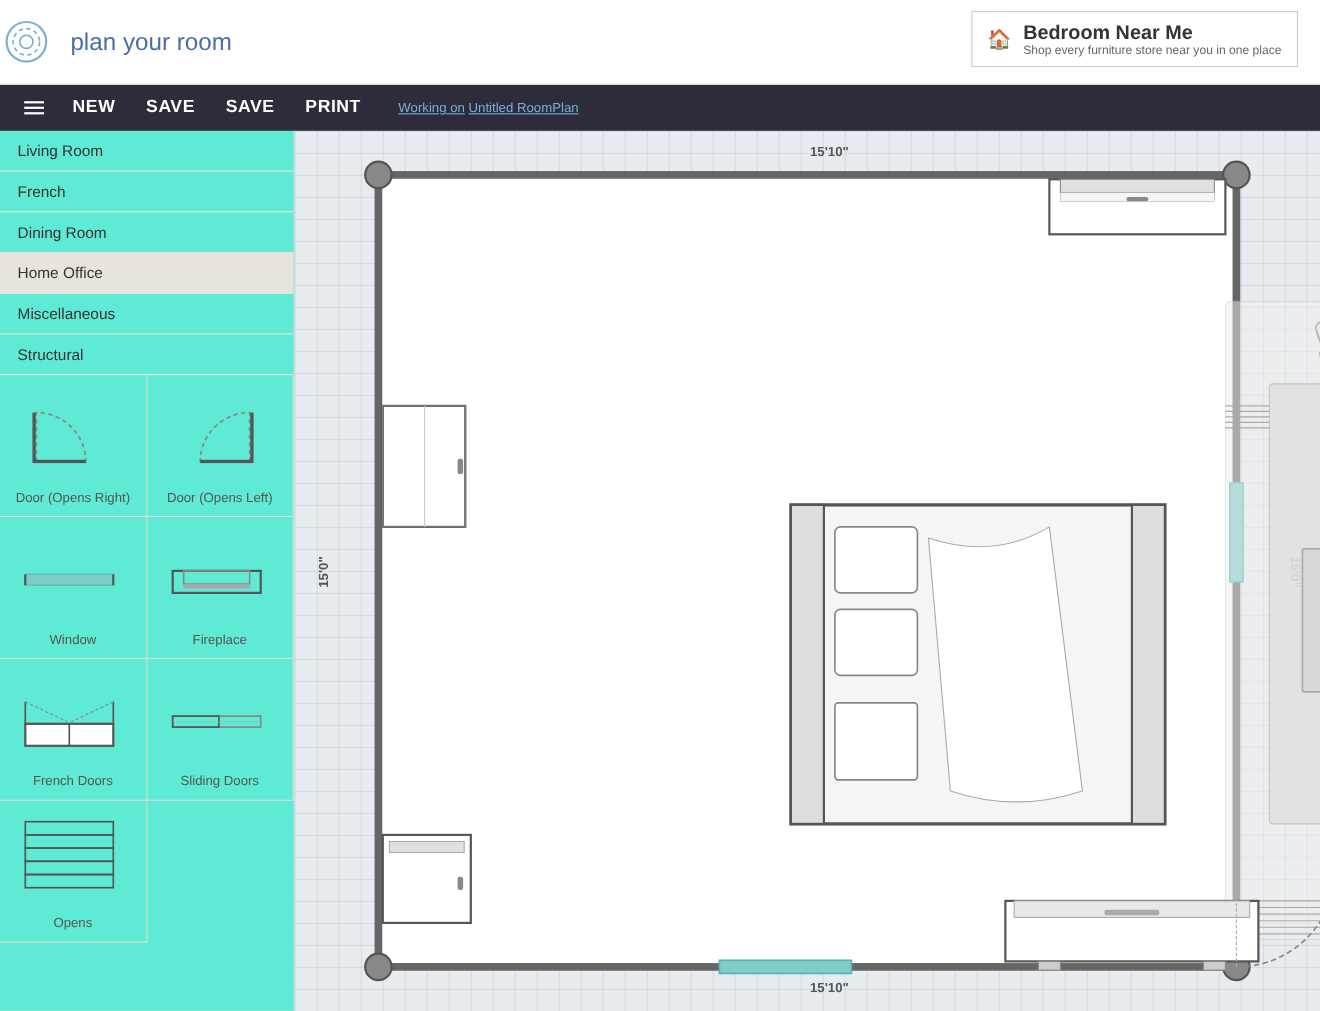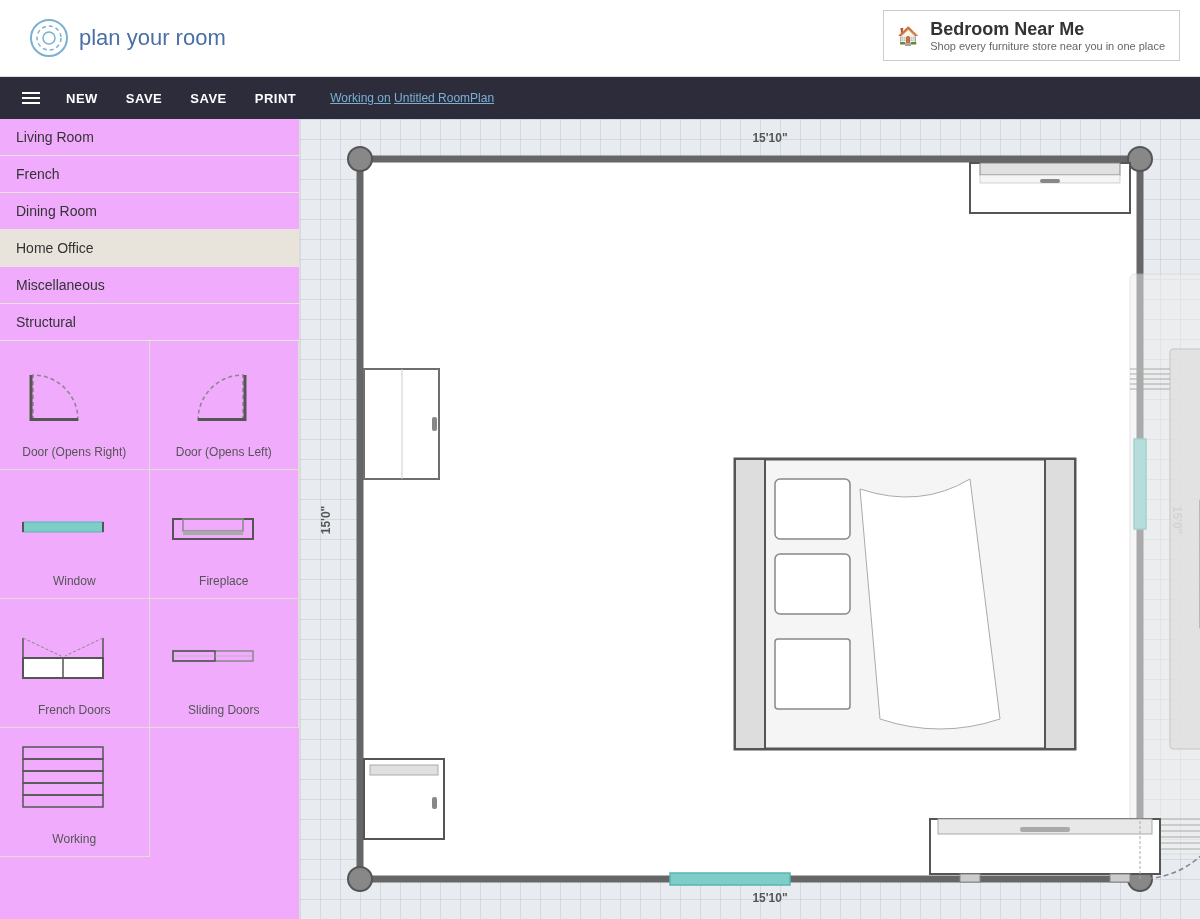--- a/index.html
+++ b/index.html
@@ -10,22 +10,22 @@
       display: flex;
       align-items: center;
       height: 77px;
       background: #fff;
       border-bottom: 1px solid #ddd;
       position: relative;
     }
     #logo-area {
       display: flex;
       align-items: center;
-      padding: 0 29px;
-      gap: 10px;
+      padding: 0 4px;
+      gap: 20px;
     }
     #logo-icon {
       width: 40px; height: 40px;
     }
     #logo-text {
       font-size: 22px;
       color: #4a6fa5;
       font-weight: 300;
     }
     #furnish-banner {
@@ -60,21 +60,21 @@
       padding: 0 12px;
       background: none;
       border: none;
       display: flex;
       flex-direction: column;
       gap: 3px;
     }
     .hamburger-line { width: 18px; height: 2px; background: #fff; display: block; }
     .toolbar-btn {
       color: #fff;
-      font-size: 13px;
+      font-size: 16px;
       font-weight: bold;
       background: none;
       border: none;
       cursor: pointer;
       padding: 0 14px;
       height: 42px;
       letter-spacing: 0.5px;
     }
     #working-label {
       color: #aaa;
@@ -88,22 +88,22 @@
     }
 
     
     #main {
       display: flex;
       height: calc(919px - 77px - 42px);
     }
 
     
     #sidebar {
-      width: 300px;
-      background: #f0abfc;
+      width: 268px;
+      background: #5eead4;
       border-right: 1px solid #ddd;
       overflow-y: auto;
       flex-shrink: 0;
     }
     .category-item {
       padding: 10px 16px;
       font-size: 14px;
       color: #333;
       cursor: pointer;
       border-bottom: 1px solid #e8e5df;
@@ -312,21 +312,21 @@
       <div class="furniture-item">
         <div class="furniture-preview">
           <svg width="100" height="95" viewBox="0 0 100 95">
             <rect x="10" y="10" width="80" height="12" fill="none" stroke="#555" stroke-width="1.5"></rect>
             <rect x="10" y="22" width="80" height="12" fill="none" stroke="#555" stroke-width="1.5"></rect>
             <rect x="10" y="34" width="80" height="12" fill="none" stroke="#555" stroke-width="1.5"></rect>
             <rect x="10" y="46" width="80" height="12" fill="none" stroke="#555" stroke-width="1.5"></rect>
             <rect x="10" y="58" width="80" height="12" fill="none" stroke="#555" stroke-width="1.5"></rect>
           </svg>
         </div>
-        <div class="furniture-label">Working</div>
+        <div class="furniture-label">Opens</div>
       </div>
 
     </div>
   </div>
 
   <div id="canvas-area">
 
     <div class="dim-label dim-top" style="top:12px; left:calc(50% + 20px);">15'10"</div>
     <div class="dim-label dim-bottom" style="bottom:14px; left:calc(50% + 20px);">15'10"</div>
     <div class="dim-label dim-left" style="left:12px; top:calc(50% - 6px); transform:rotate(-90deg);">15'0"</div>

